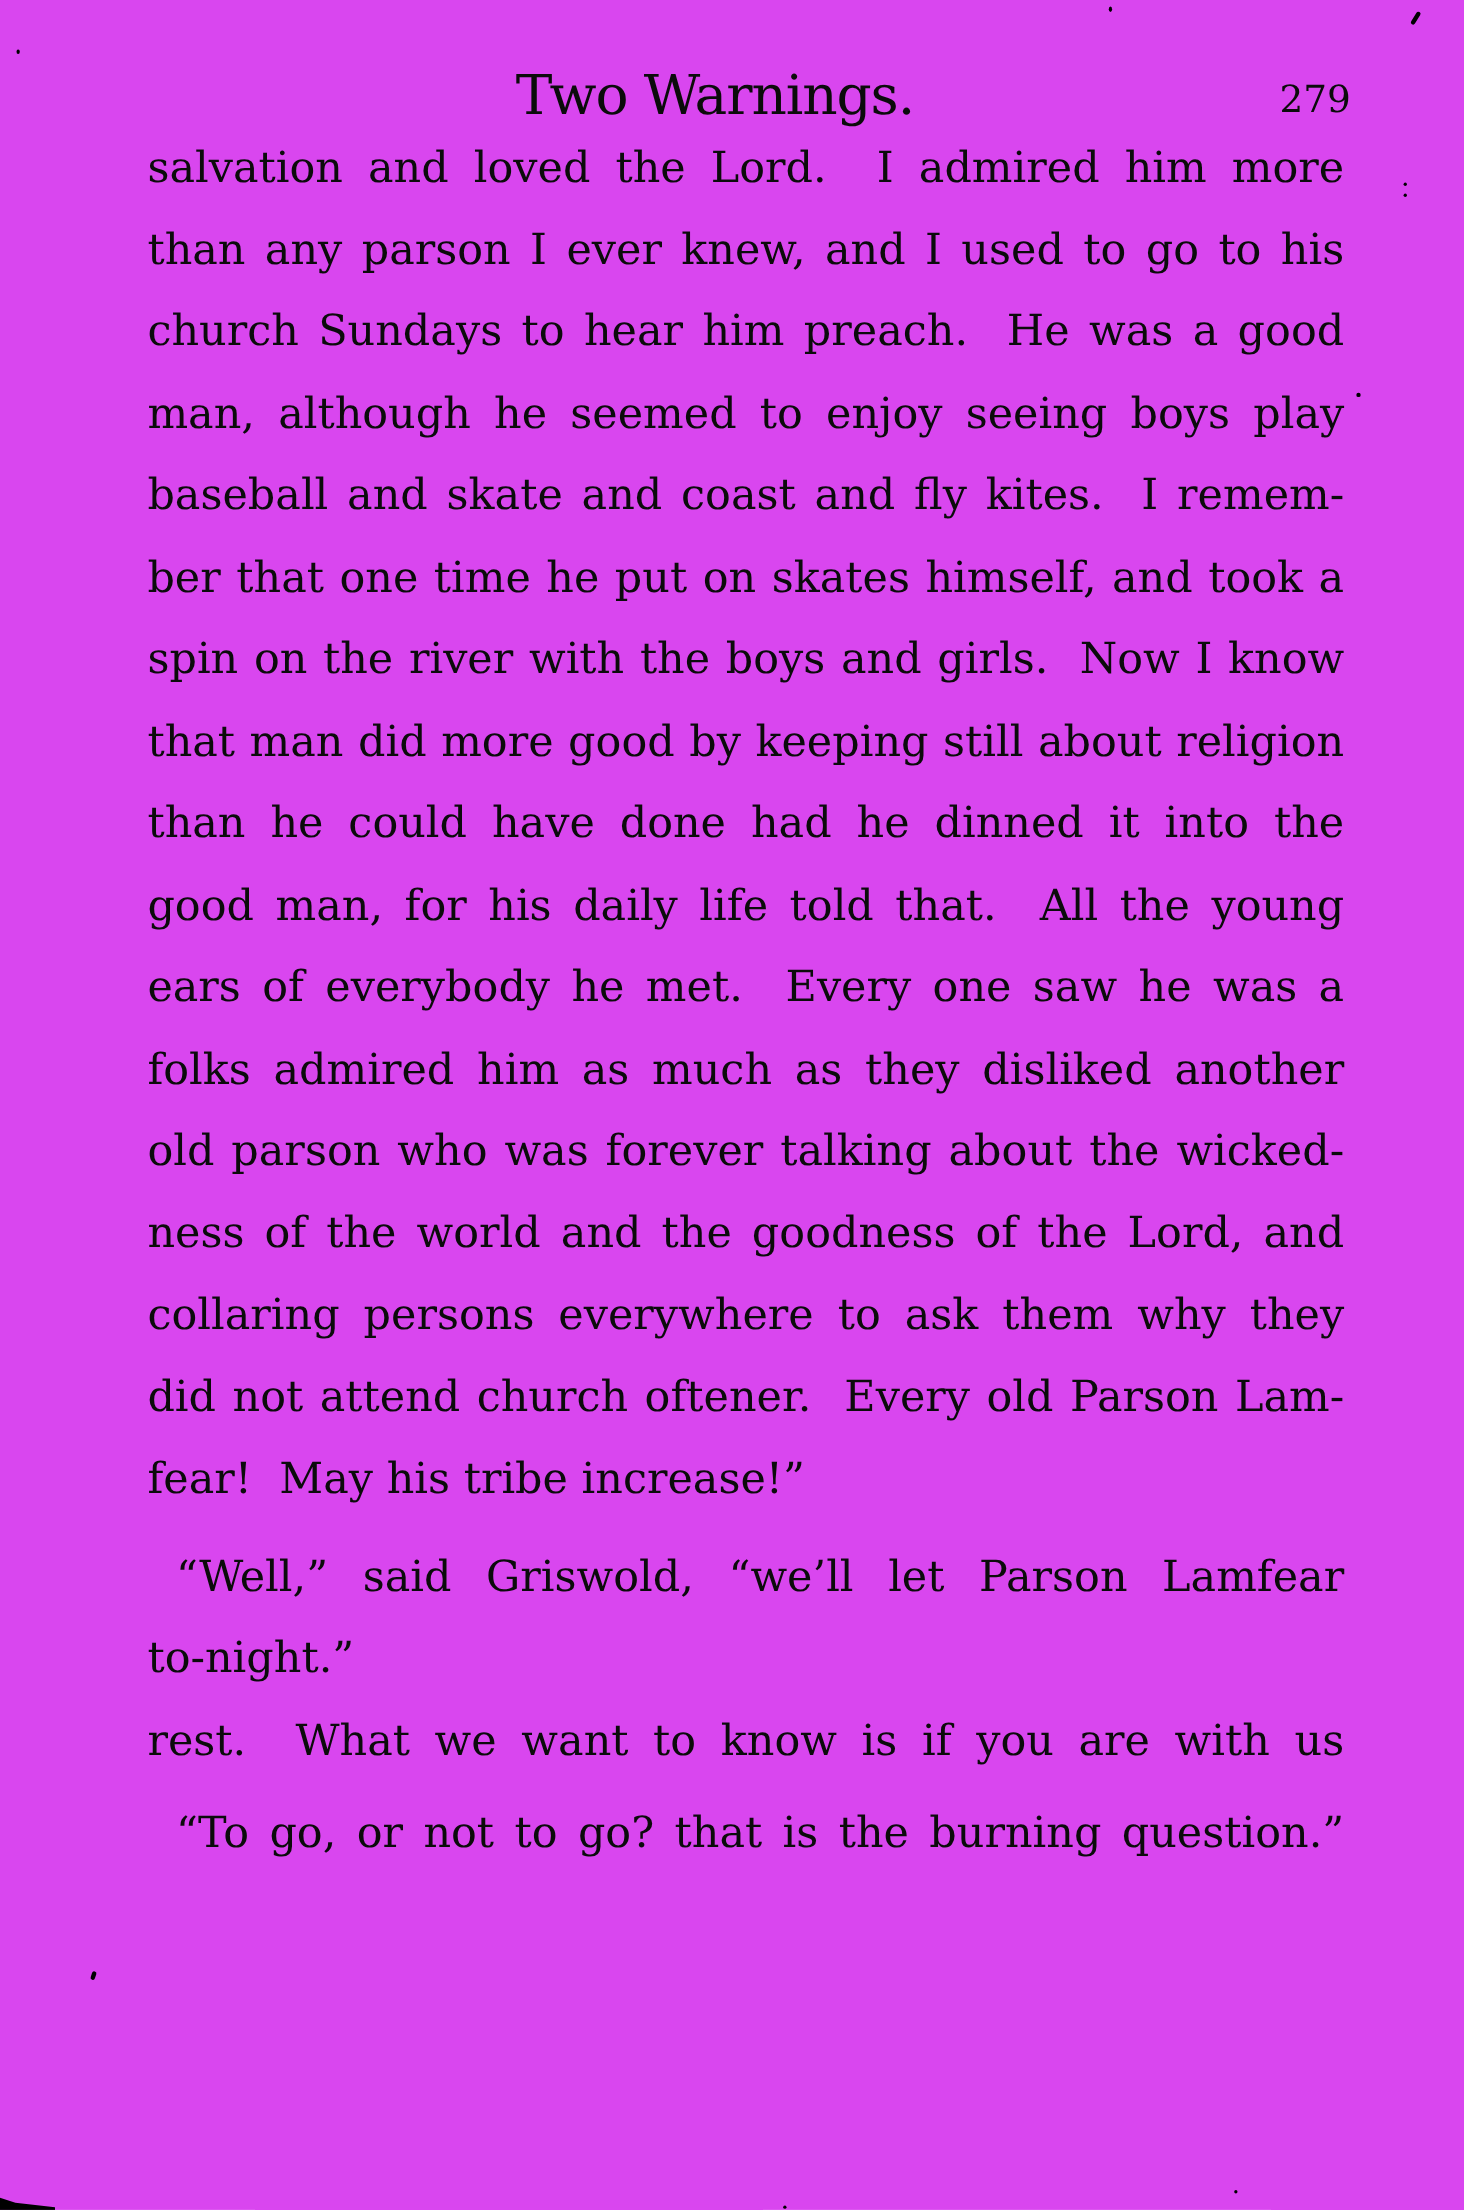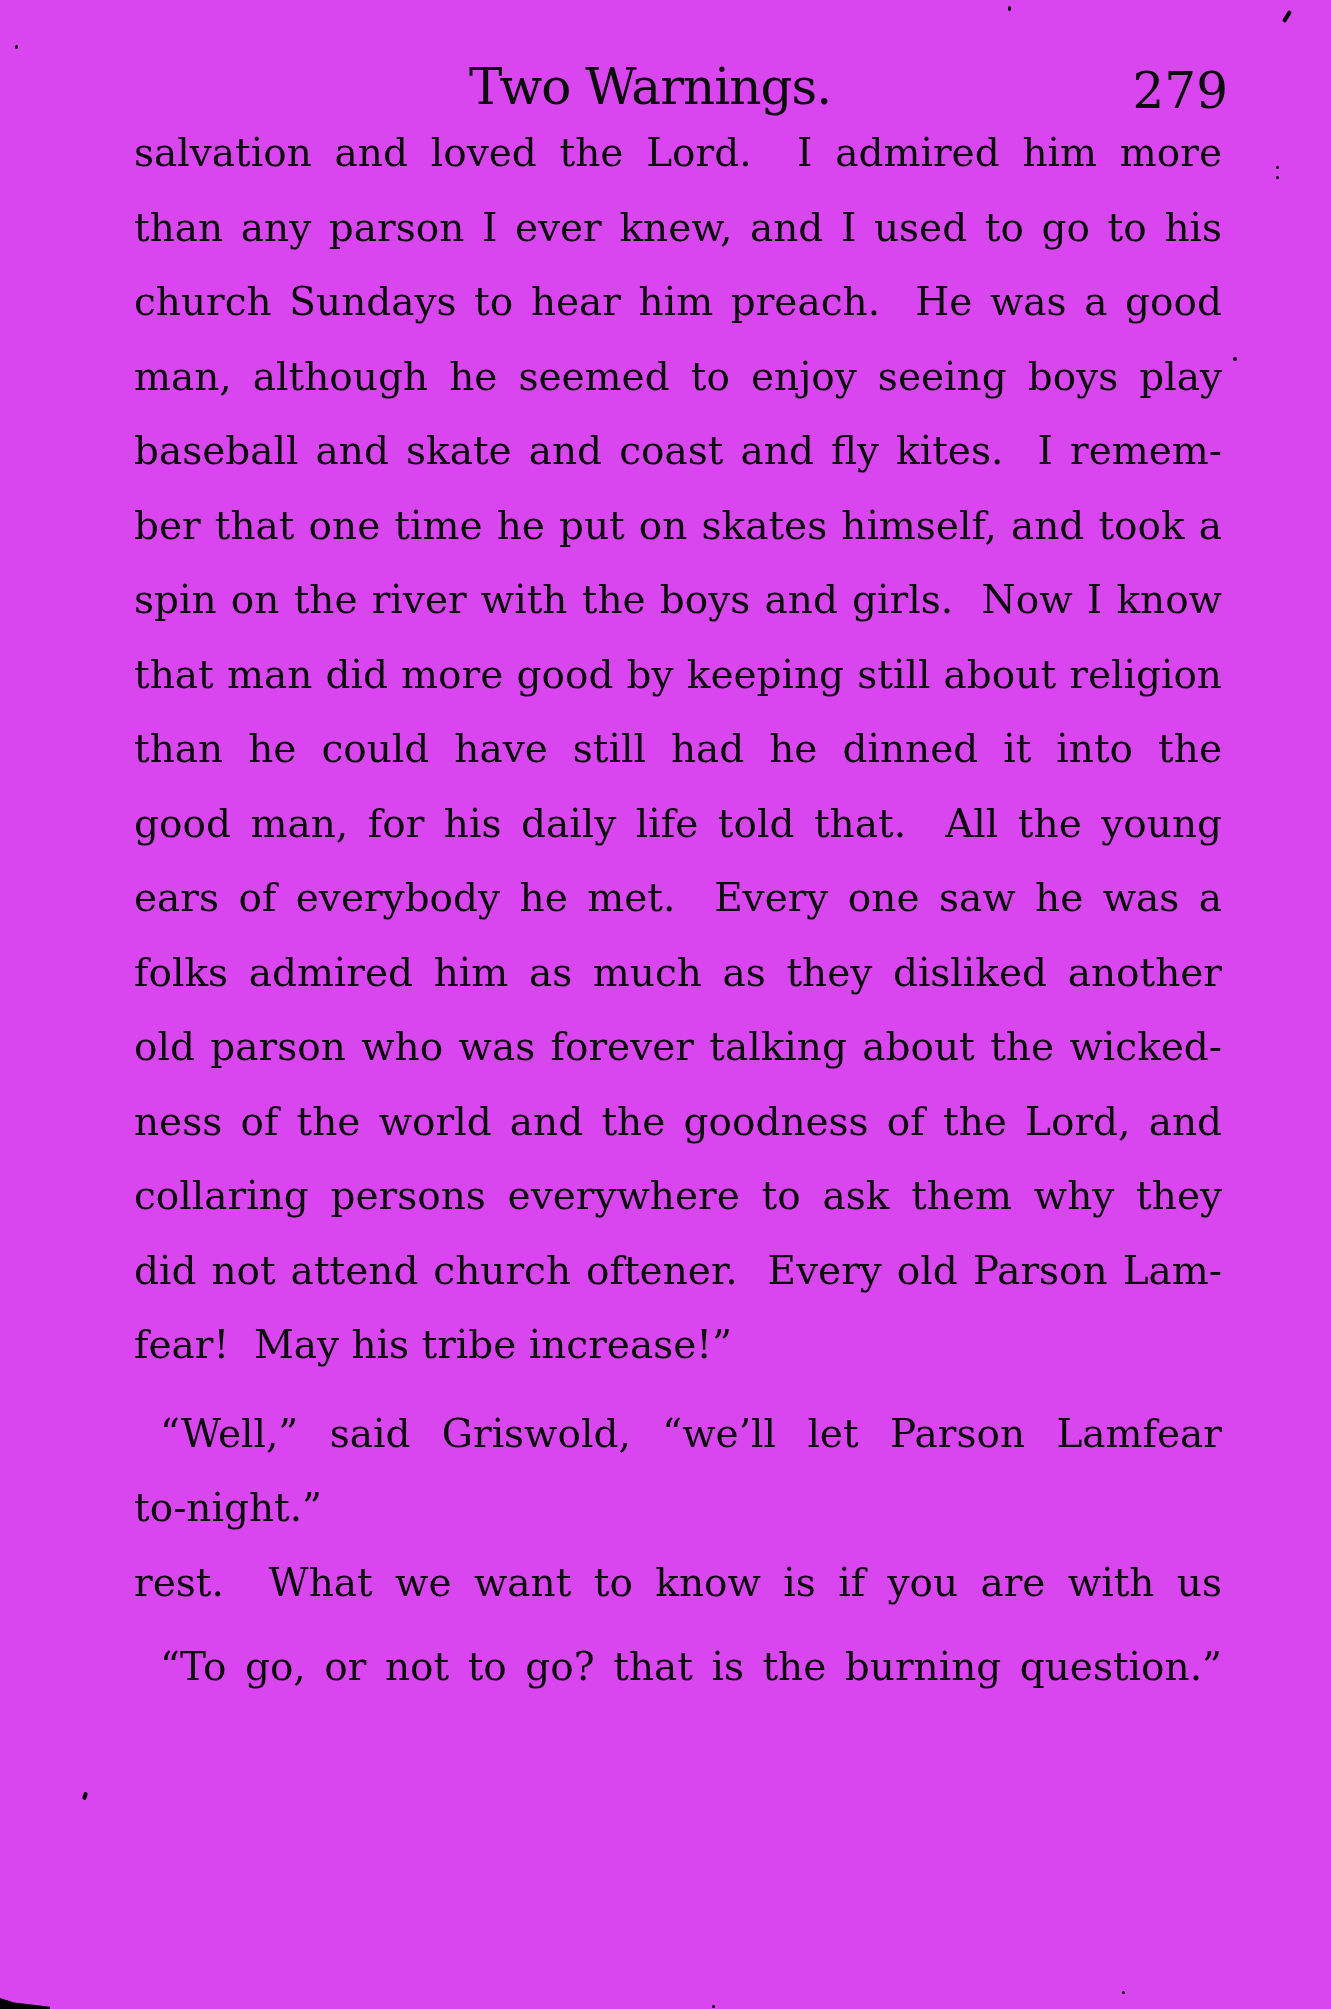--- a/index.html
+++ b/index.html
@@ -24,21 +24,21 @@
     text-align: center;
     font-size: 50px;
     line-height: 70px;
     letter-spacing: -1px;
     white-space: pre;
   }
   .page-number {
     position: absolute;
     top: 56px;
     right: 103px;
-    font-size: 50px;
+    font-size: 34px;
     line-height: 70px;
   }
   .text-block {
     position: absolute;
     top: 116px;
     left: 134px;
     width: 1088px;
     font-size: 39px;
   }
   .paragraph { margin: 0; padding: 0; }
@@ -89,21 +89,21 @@
 
     <div class="paragraph p1">
       <div class="line">salvation and loved the Lord.  I admired him more</div>
       <div class="line">than any parson I ever knew, and I used to go to his</div>
       <div class="line">church Sundays to hear him preach.  He was a good</div>
       <div class="line">man, although he seemed to enjoy seeing boys play</div>
       <div class="line">baseball and skate and coast and fly kites.  I remem-</div>
       <div class="line">ber that one time he put on skates himself, and took a</div>
       <div class="line">spin on the river with the boys and girls.  Now I know</div>
       <div class="line">that man did more good by keeping still about religion</div>
-      <div class="line">than he could have still had he dinned it into the</div>
+      <div class="line">than he could have done had he dinned it into the</div>
       <div class="line">good man, for his daily life told that.  All the young</div>
       <div class="line">ears of everybody he met.  Every one saw he was a</div>
       <div class="line">folks admired him as much as they disliked another</div>
       <div class="line">old parson who was forever talking about the wicked-</div>
       <div class="line">ness of the world and the goodness of the Lord, and</div>
       <div class="line">collaring persons everywhere to ask them why they</div>
       <div class="line">did not attend church oftener.  Every old Parson Lam-</div>
       <div class="line last">fear!  May his tribe increase!”</div>
     </div>
 

